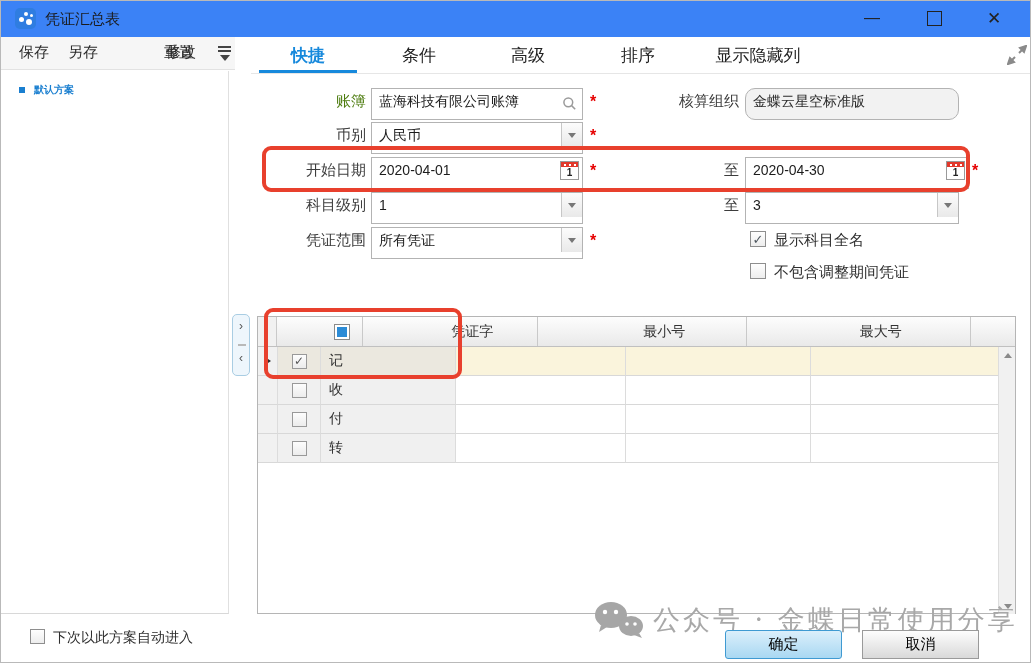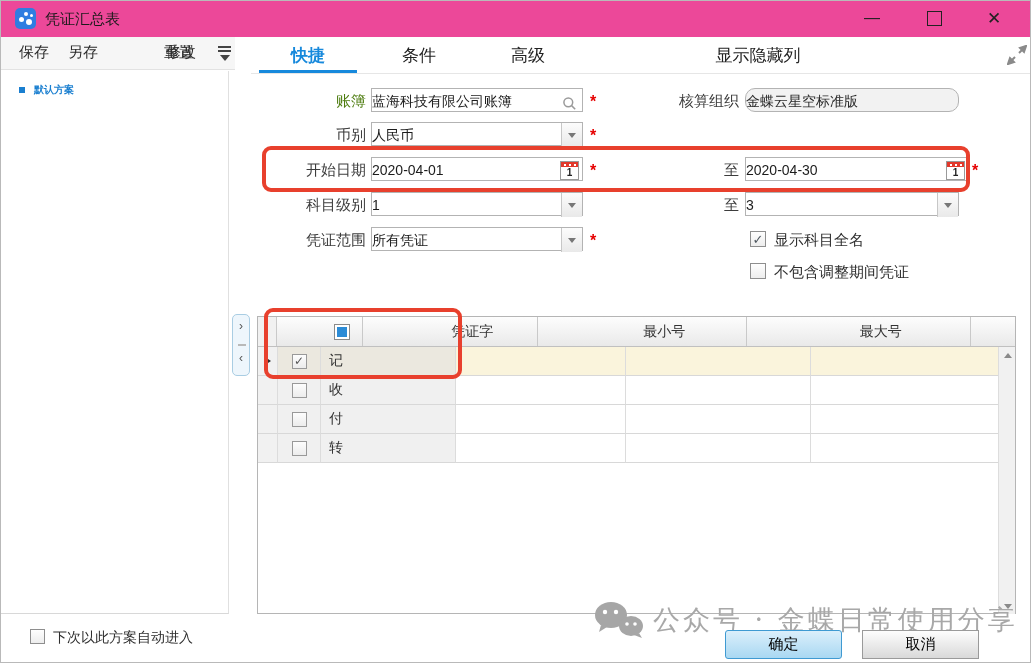--- a/index.html
+++ b/index.html
@@ -1,20 +1,20 @@
 <!DOCTYPE html>
 <html><head>
 <meta charset="utf-8">
 <style>
   * { margin:0; padding:0; box-sizing:border-box; }
   html,body { width:1031px; height:663px; background:#fff; font-family:"Liberation Sans","DejaVu Sans",sans-serif; }
   #app { position:relative; width:1031px; height:663px; background:#fff; border:1px solid #b9b9b9; overflow:hidden; }
 
   
-  .titlebar { position:absolute; left:0; top:0; width:100%; height:36px; background:#ec4899; }
+  .titlebar { position:absolute; left:0; top:0; width:100%; height:36px; background:#3b82f6; }
   .app-icon { position:absolute; left:14px; top:7px; width:21px; height:21px; background:#2f7de1; border-radius:5px; }
   .app-icon i { position:absolute; background:#fff; border-radius:50%; }
   .win-title { position:absolute; left:44px; top:9px; font-size:15px; color:#1a1a1a; }
   .winbtn { position:absolute; top:2px; width:42px; height:30px; display:flex; align-items:center; justify-content:center; color:#222; cursor:pointer; }
   .winbtn .max-shape { width:15px; height:15px; border:1.5px solid #222; display:block; }
   .winbtn.min span { font-size:16px; }
   .winbtn.close span { font-size:17px; }
 
   
   .toolbar { position:absolute; left:0; top:36px; width:234px; height:33px; background:#f6f6f6; border-bottom:1px solid #e2e2e2; }
@@ -29,21 +29,21 @@
 
   
   .tabs-line { position:absolute; left:250px; top:72px; width:781px; border-top:1px solid #e6e6e6; }
   .tab { position:absolute; top:40px; height:33px; line-height:29px; text-align:center; font-size:17px; color:#222; cursor:pointer; }
   .tab.active { color:#1789dc; font-weight:bold; border-bottom:4px solid #1789dc; }
   .expand-icon { position:absolute; left:1006px; top:44px; width:20px; height:20px; cursor:pointer; }
 
   
   .lbl { position:absolute; font-size:15px; color:#3c3c3c; line-height:26px; text-align:right; }
   .lbl.link { color:#4d7c0f; cursor:pointer; }
-  .field { position:absolute; height:24px; background:#fff; border:1px solid #b3b3b3; font-size:14px; color:#1c1c1c; line-height:24px; }
+  .field { position:absolute; height:32px; background:#fff; border:1px solid #b3b3b3; font-size:14px; color:#1c1c1c; line-height:24px; padding-left:7px; }
   .field.readonly { background:#f2f2f2; color:#2a2a2a; }
   .combo-btn { position:absolute; right:0; top:0; width:21px; height:24px; background:linear-gradient(#fcfcfc,#e9e9e9); border-left:1px solid #c7c7c7; display:flex; align-items:center; justify-content:center; cursor:pointer; }
   .tri-down { width:0; height:0; border-left:4px solid transparent; border-right:4px solid transparent; border-top:5px solid #777; }
   .req { position:absolute; color:#e60000; font-size:16px; font-weight:bold; }
   .search-ic { position:absolute; right:5px; top:5px; width:15px; height:15px; cursor:pointer; }
   .cal-ic { position:absolute; right:3px; top:3px; width:19px; height:19px; border:1px solid #9a9a9a; background:#fff; cursor:pointer; }
   .cal-ic .cal-top { position:absolute; left:0; top:0; width:100%; height:5px; background:#e2382b; }
   .cal-ic .cal-top i { position:absolute; top:1.5px; width:2px; height:2px; background:#fff; }
   .cal-ic .cal-num { position:absolute; left:0; top:5px; width:100%; text-align:center; font-size:10px; font-weight:bold; color:#222; line-height:12px; }
   .cb { position:absolute; width:16px; height:16px; border:1px solid #8e8e8e; background:linear-gradient(#fefefe,#ededed); display:flex; align-items:center; justify-content:center; cursor:pointer; }
@@ -126,20 +126,21 @@
   <div class="sidebar">
     <div class="scheme-item">
       <span class="scheme-bullet"></span>
       <span class="scheme-label">默认方案</span>
     </div>
   </div>
 
   <div class="tab active" style="left:258px;width:98px;">快捷</div>
   <div class="tab" style="left:368px;width:100px;">条件</div>
   <div class="tab" style="left:477px;width:100px;">高级</div>
+  <div class="tab" style="left:587px;width:100px;">排序</div>
   <div class="tab" style="left:687px;width:140px;">显示隐藏列</div>
   <div class="tabs-line"></div>
   <div class="expand-icon">
     <svg width="20" height="20" viewBox="0 0 20 20">
         <g stroke="#8a8a8a" stroke-width="2" fill="#8a8a8a">
           <line x1="8" y1="12" x2="3" y2="17"></line>
           <path d="M1 19 L7 17 L3 13 Z"></path>
           <line x1="12" y1="8" x2="17" y2="3"></line>
           <path d="M19 1 L13 3 L17 7 Z"></path>
         </g>

